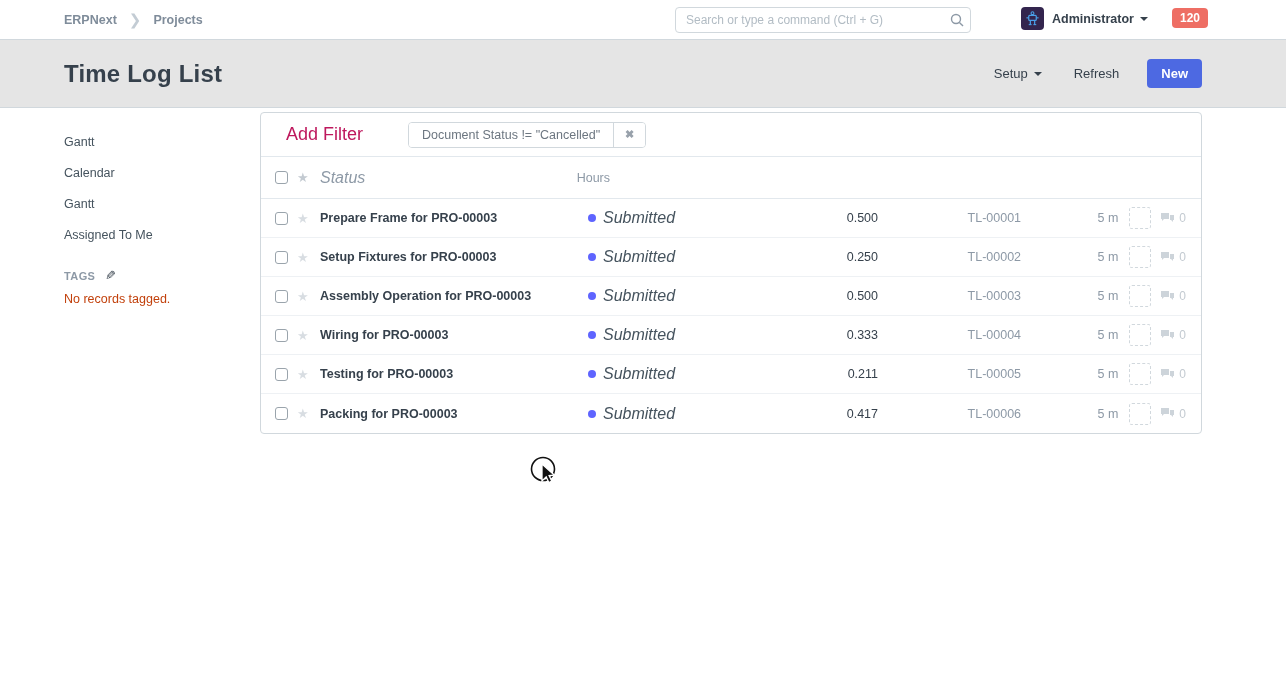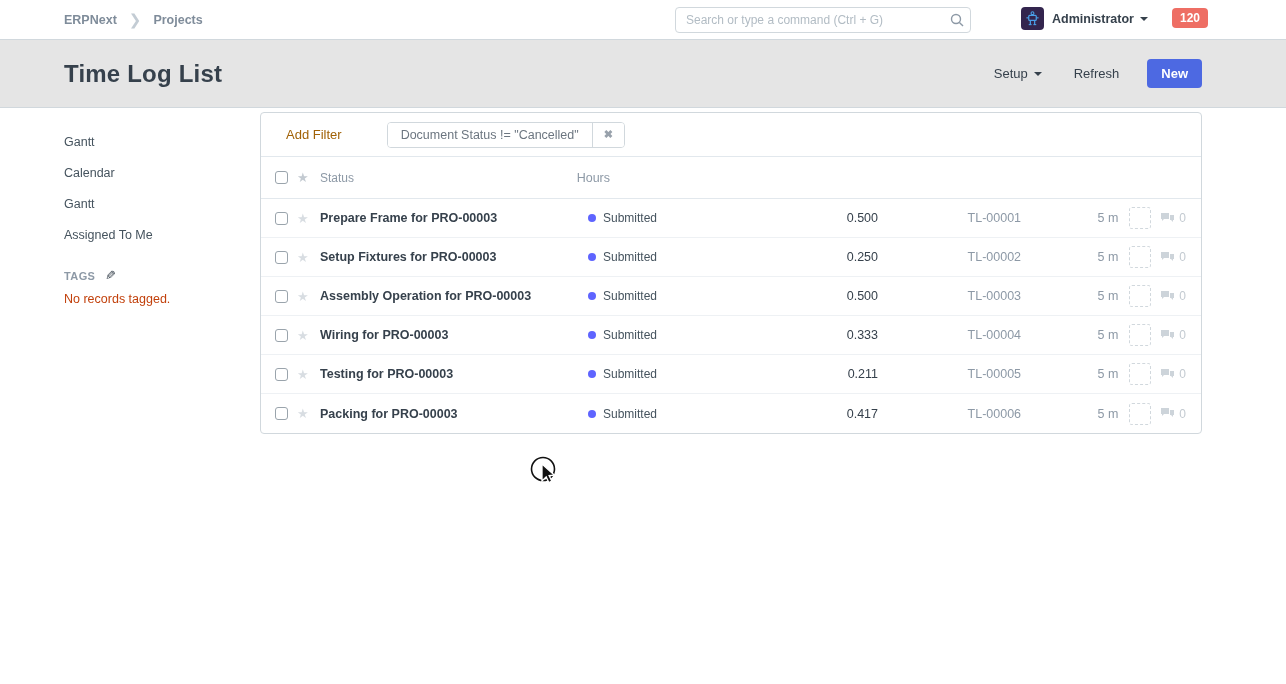--- a/index.html
+++ b/index.html
@@ -34,34 +34,34 @@
   .sidebar { width:196px; margin-left:64px; padding-top:24px; flex-shrink:0; }
   .side-item { color:#45535e; font-size:12.5px; margin-bottom:11px; padding:3px 0; cursor:pointer; }
   .tags-head { margin-top:23px; display:flex; align-items:center; }
   .tags-label { font-size:11px; font-weight:bold; color:#8d99a6; letter-spacing:0.4px; }
   .pencil { margin-left:10px; color:#36414c; font-size:13px; cursor:pointer; transform:scaleX(-1); display:inline-block; }
   .tags-empty { color:#c2410c; font-size:12.5px; margin-top:9px; }
 
   
   .list-wrap { flex:1; margin-top:4px; margin-right:84px; border:1px solid #d1d8dd; border-radius:4px; background:#fff; }
   .filter-bar { height:44px; display:flex; align-items:center; padding:0 15px 0 25px; border-bottom:1px solid #e2e8ed; }
-  .add-filter { color:#a16207; font-size:13px; cursor:pointer; }
+  .add-filter { color:#be185d; font-size:18px; cursor:pointer; }
   .filter-pill { margin-left:45px; display:flex; align-items:stretch; border:1px solid #d1d8dd; border-radius:4px; overflow:hidden; }
   .filter-pill-label { padding:5px 13px; color:#6c7680; font-size:12.5px; cursor:pointer; background:#fff; }
   .filter-pill-x { padding:5px 11px; border-left:1px solid #d1d8dd; color:#98a1ab; font-size:11px; font-weight:bold; display:flex; align-items:center; cursor:pointer; background:#fff; }
 
   .list-row { display:flex; align-items:center; height:39px; padding:0 15px 0 14px; border-bottom:1px solid #eef1f4; }
   .list-row:last-child { border-bottom:none; }
   .hdr { height:42px; border-bottom:1px solid #e2e8ed; }
   .c-check { width:13px; height:13px; appearance:none; -webkit-appearance:none; border:1px solid #9aa4ac; border-radius:3px; background:#fff; margin-right:9px; cursor:pointer; flex-shrink:0; }
   .c-star { width:16px; margin-right:7px; color:#d8dde2; font-size:13px; cursor:pointer; flex-shrink:0; line-height:1; }
   .hdr .c-star { color:#c3cad1; }
   .c-title { width:268px; color:#36414c; font-weight:bold; font-size:12.5px; cursor:pointer; white-space:nowrap; overflow:hidden; }
   .hdr-label { color:#8d99a6; font-weight:normal; cursor:default; }
-  .c-status { width:180px; display:flex; align-items:center; color:#45535e; font-size:12px; }
+  .c-status { width:180px; display:flex; align-items:center; color:#45535e; font-size:16px;font-style:italic; }
   .dot { width:8px; height:8px; border-radius:50%; background:#5e64ff; margin-right:7px; flex-shrink:0; }
   .c-hours { width:110px; text-align:right; color:#36414c; font-size:12.5px; }
   .hdr .c-hours, .hdr .c-status { color:#8d99a6; }
   .c-id { margin-left:auto; width:76px; text-align:center; color:#8d99a6; font-size:12.5px; }
   .c-mod { margin-left:48px; width:38px; text-align:right; color:#8d99a6; font-size:12.5px; white-space:nowrap; }
   .c-assign { margin-left:11px; width:22px; height:22px; border:1px dashed #d1d8dd; border-radius:3px; cursor:pointer; flex-shrink:0; }
   .c-comments { margin-left:9px; display:flex; align-items:center; color:#c3cad1; font-size:12px; }
   .c-comments .cnt { margin-left:4px; }
 
   .cursor-fx { position:absolute; left:529px; top:455px; pointer-events:none; }

